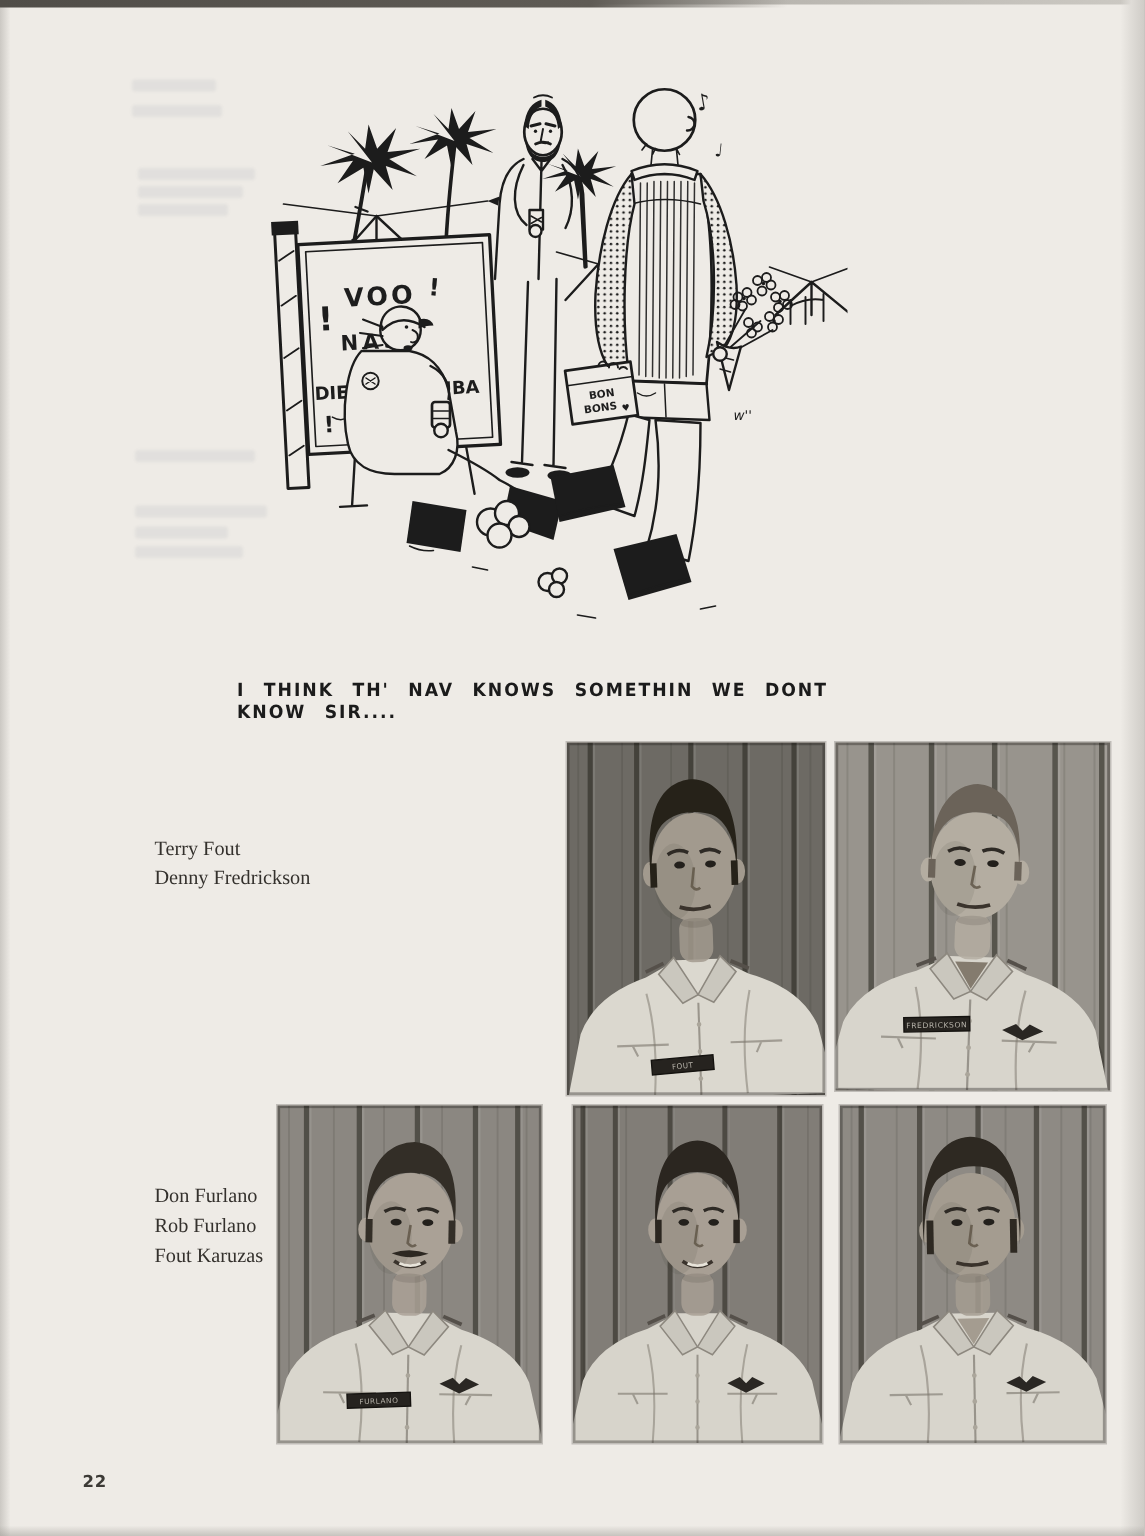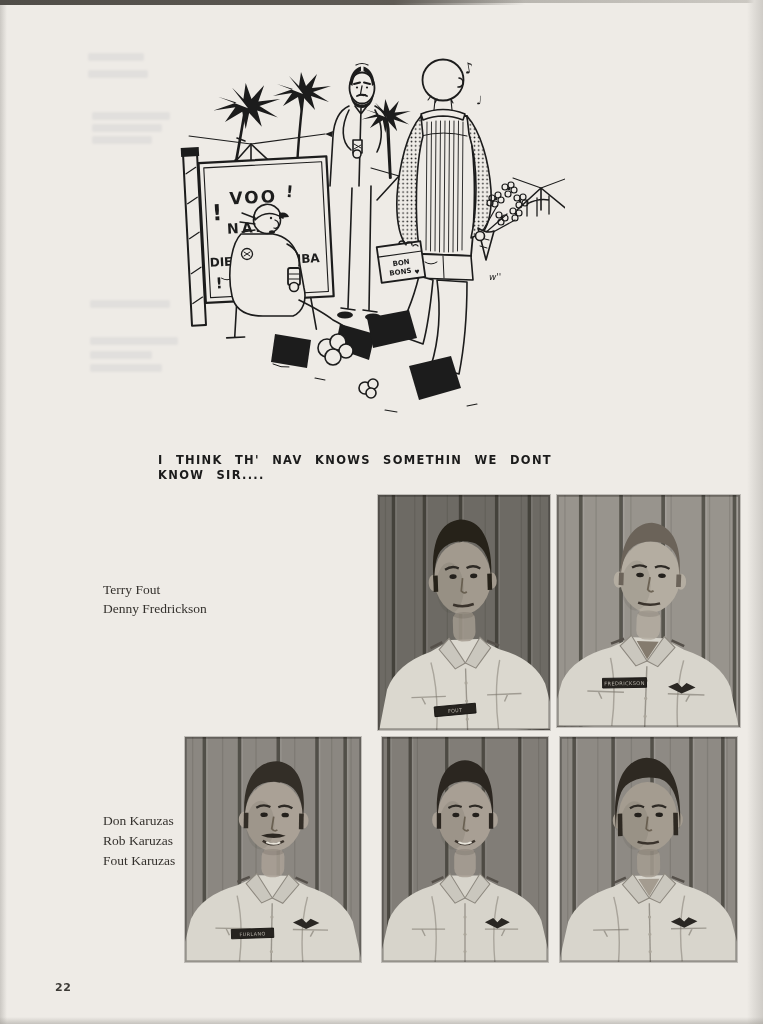--- a/index.html
+++ b/index.html
@@ -19,21 +19,21 @@
   .cartoon svg{width:100%;height:100%;}
   .ink{stroke:#1c1c1c;stroke-width:1.6;fill:none;stroke-linecap:round;stroke-linejoin:round;}
   .inkf{fill:#1c1c1c;stroke:none;}
   .paper{fill:#eeebe6;stroke:#1c1c1c;stroke-width:1.6;stroke-linecap:round;stroke-linejoin:round;}
   .signtxt{font-family:"DejaVu Sans",sans-serif;font-weight:bold;fill:#1d1d1d;}
   
   .caption{position:absolute;left:158px;top:453px;width:440px;
            font-family:"DejaVu Sans",sans-serif;font-weight:bold;font-size:11.5px;
            letter-spacing:1.3px;word-spacing:7px;color:#1b1b1b;transform:scaleY(1.05);}
   
-  .names{position:absolute;left:103px;color:#34312d;font-size:13.5px;line-height:19px;margin-top:24px;}
+  .names{position:absolute;left:103px;color:#34312d;font-size:13.5px;line-height:19px;}
   .names-1{top:556px;}
   .names-2{top:787px;line-height:20px;}
   
   .photo{position:absolute;overflow:hidden;background:#7d7973;box-shadow:0 0 0 1px rgba(55,52,48,.25);}
   .photo svg{display:block;width:100%;height:100%;}
   .p1{left:378px;top:495px;width:172px;height:235px;}
   .p2{left:557px;top:495px;width:183px;height:232px;}
   .p3{left:185px;top:737px;width:176px;height:225px;}
   .p4{left:382px;top:737px;width:166px;height:225px;}
   .p5{left:560px;top:737px;width:177px;height:225px;}
@@ -249,22 +249,22 @@
     </svg>
   </div>
 
   <div class="caption">I THINK TH' NAV KNOWS SOMETHIN WE DONT KNOW SIR....</div>
 
   <div class="names names-1">
     <div class="name-line">Terry Fout</div>
     <div class="name-line">Denny Fredrickson</div>
   </div>
   <div class="names names-2">
-    <div class="name-line">Don Karuzas</div>
-    <div class="name-line">Rob Karuzas</div>
+    <div class="name-line">Don Furlano</div>
+    <div class="name-line">Rob Furlano</div>
     <div class="name-line">Fout Karuzas</div>
   </div>
 
   <div class="photo p1">
       <svg viewBox="0 0 100 130" preserveAspectRatio="none" xmlns="http://www.w3.org/2000/svg">
         <rect width="100" height="130" fill="#6d6a64"></rect>
         <rect x="4" y="0" width="0.7" height="130" fill="#201d1a" opacity="0.12"></rect>
         <rect x="21" y="0" width="0.7" height="130" fill="#201d1a" opacity="0.12"></rect>
         <rect x="40" y="0" width="0.7" height="130" fill="#201d1a" opacity="0.12"></rect>
         <rect x="62" y="0" width="0.7" height="130" fill="#201d1a" opacity="0.12"></rect>

